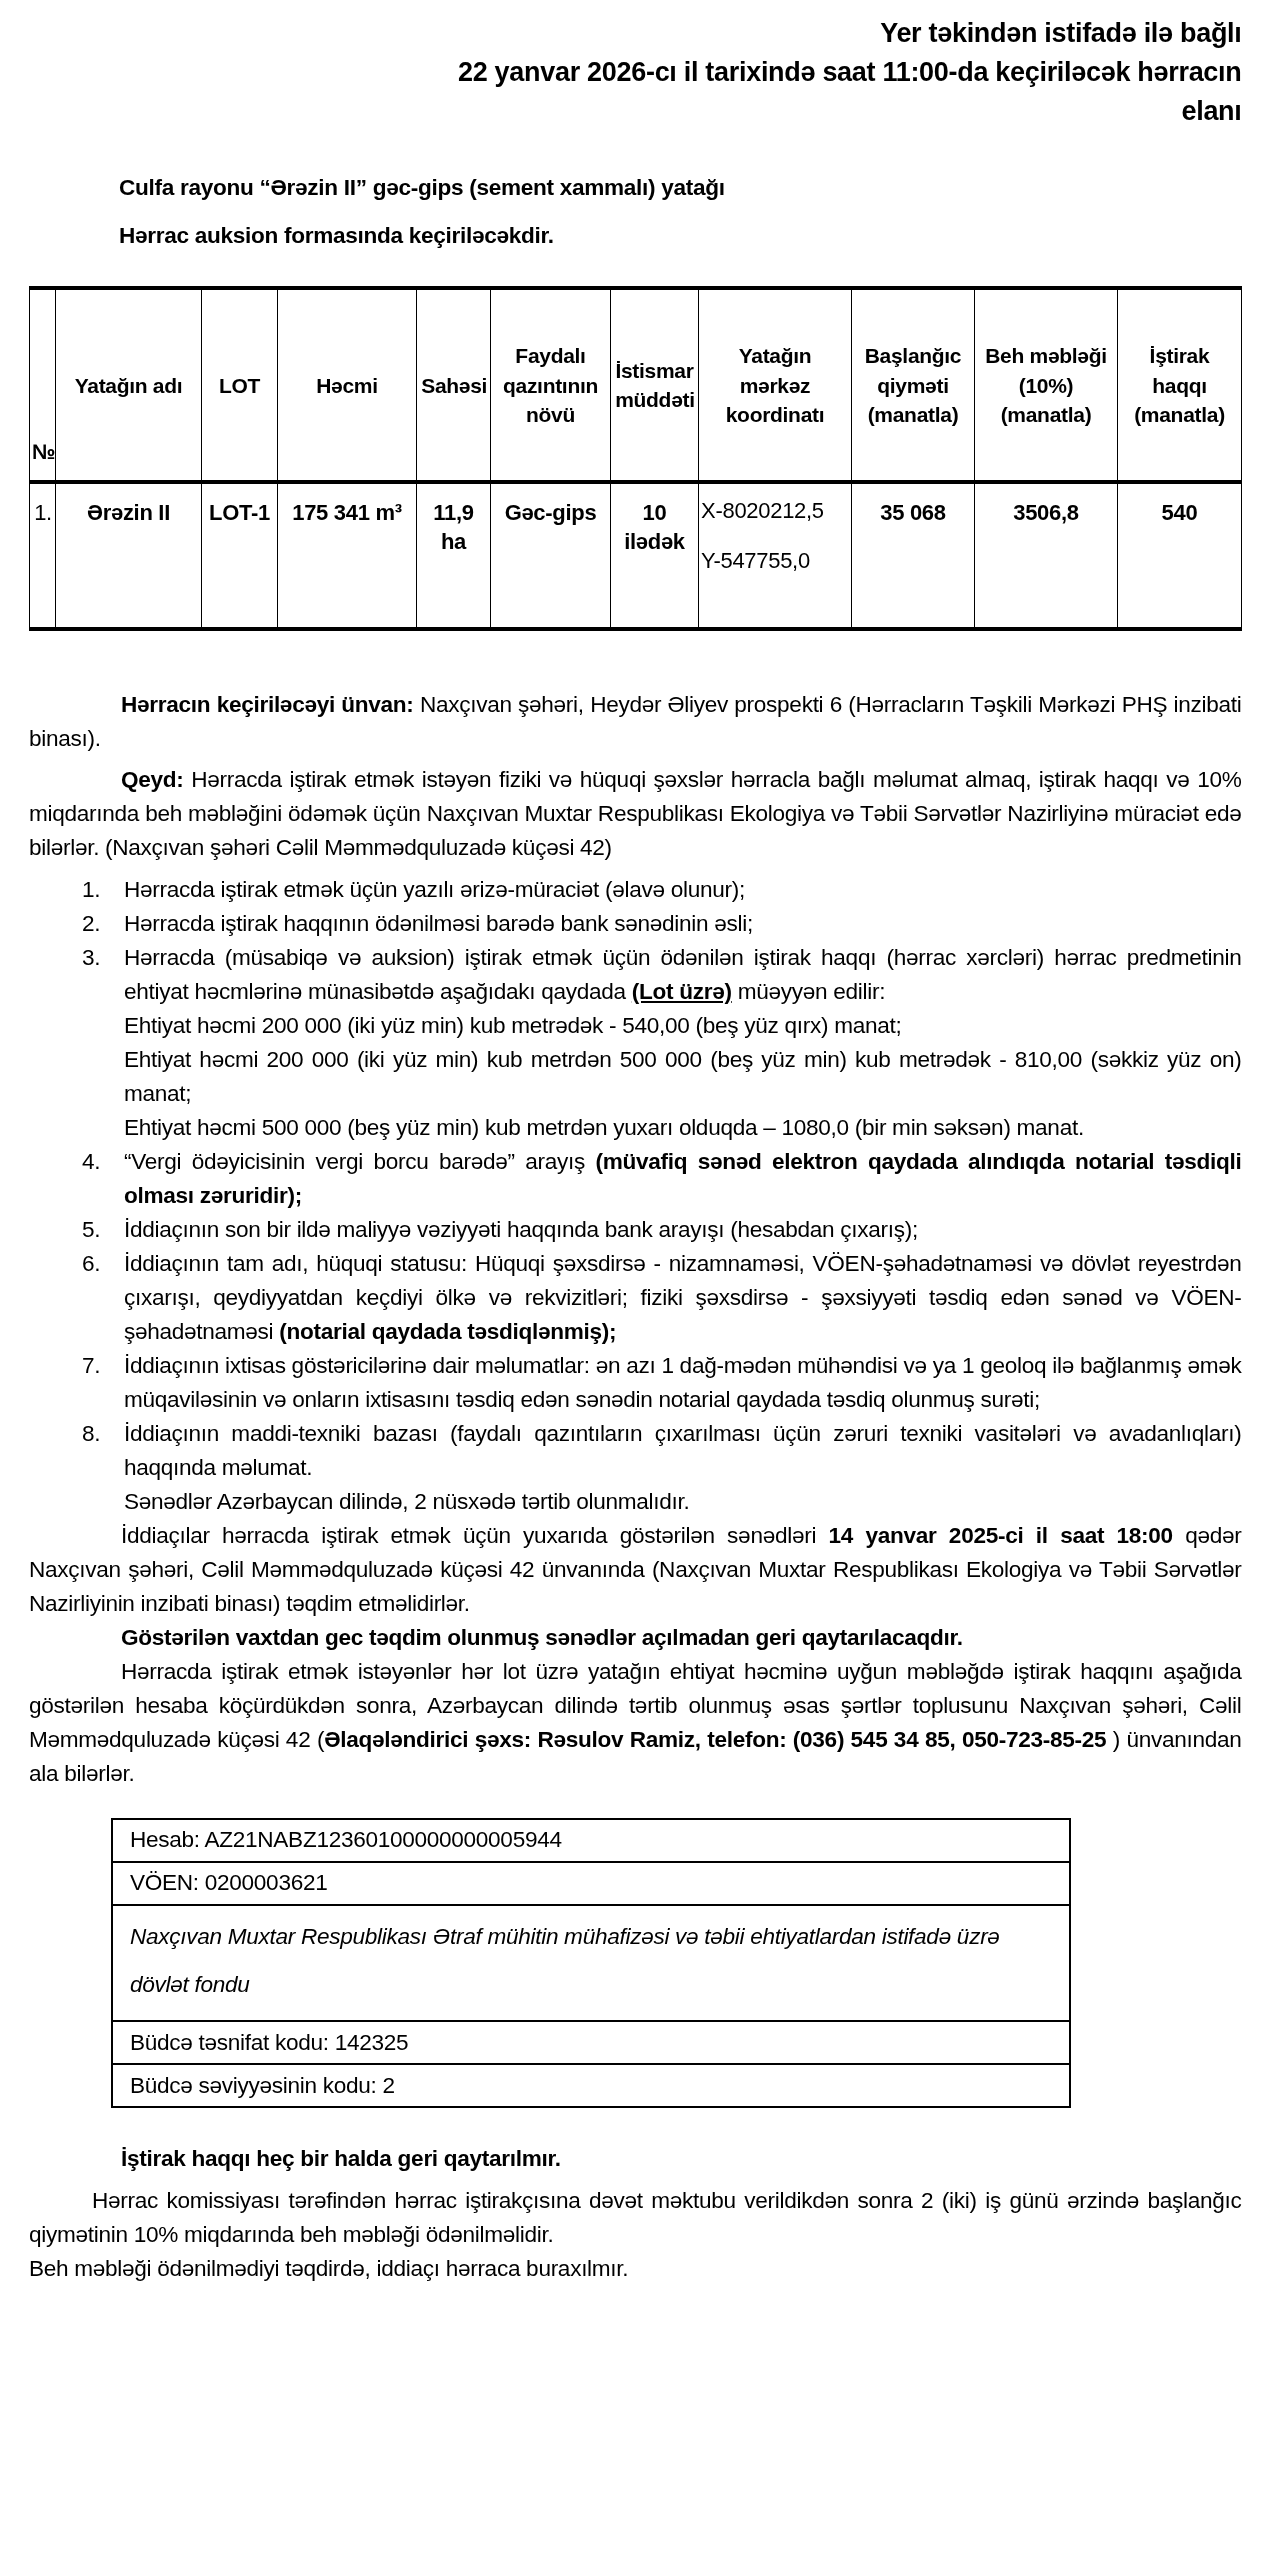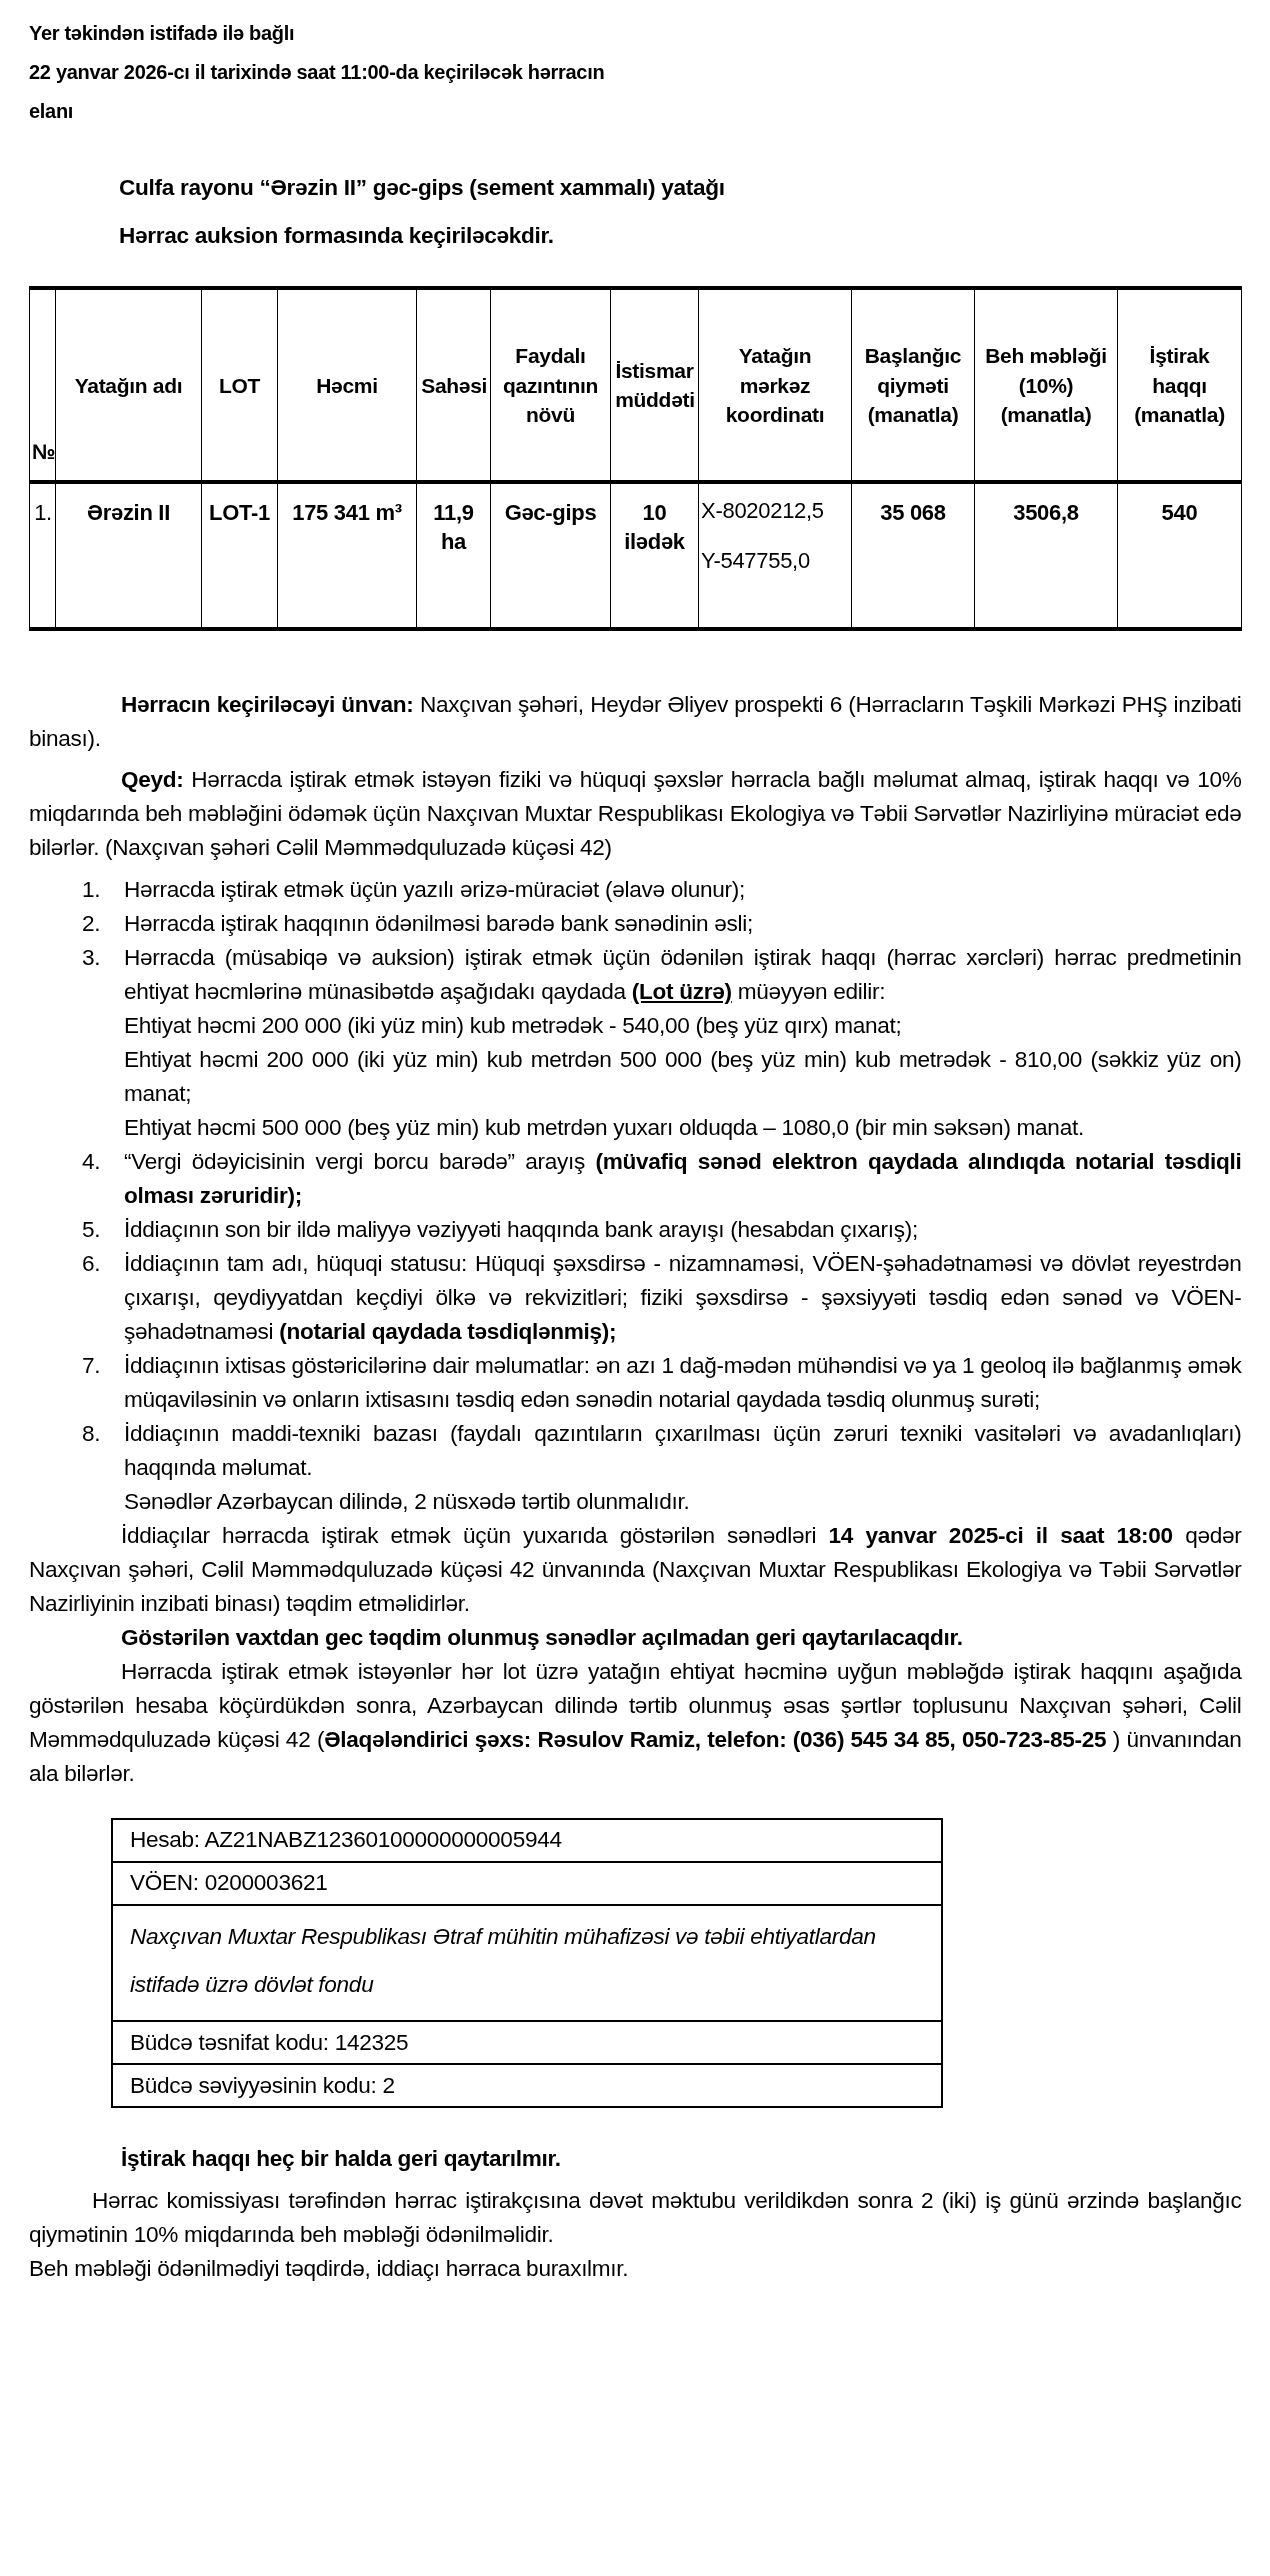--- a/index.html
+++ b/index.html
@@ -18,23 +18,23 @@
     font-family: "Liberation Sans", "DejaVu Sans", sans-serif;
     font-size: 22.6px;
     letter-spacing: -0.3px;
     overflow: hidden;
   }
   .bold { font-weight: bold; }
   .u { text-decoration: underline; }
 
   
   .title {
-    text-align: left;
-    font-weight: bold;
-    font-size: 20px;
+    text-align: right;
+    font-weight: bold;
+    font-size: 27px;
     line-height: 39px;
     margin-bottom: 39px;
   }
 
   .intro-line {
     font-weight: bold;
     text-indent: 90px;
     line-height: 35px;
     margin: 0 0 33px 0;
   }
@@ -126,21 +126,21 @@
   }
 
   .closing-block { margin-top: 0; }
   .para.no-indent { text-indent: 0; }
   .para.mid-indent { text-indent: 63px; margin-bottom: 0; }
   .para.last { margin-bottom: 0; }
 
   
   .bank-box {
     margin: 27px 0 34px 82px;
-    width: 832px;
+    width: 960px;
     border: 2.1px solid #000;
     box-sizing: border-box;
   }
   .bank-row {
     border-bottom: 2.1px solid #000;
     padding: 5.3px 12.6px 5.3px 17px;
     line-height: 30.5px;
     min-height: 30.5px;
     text-align: left;
   }

